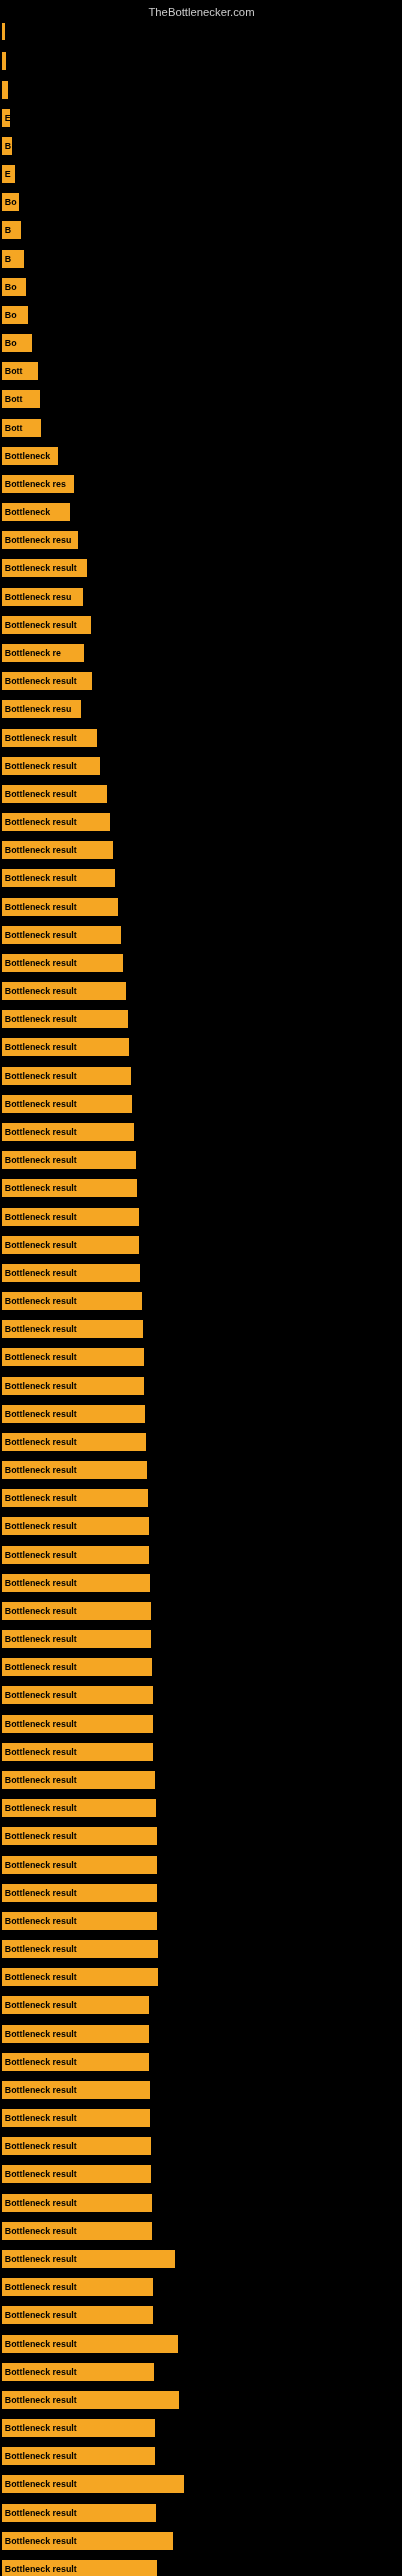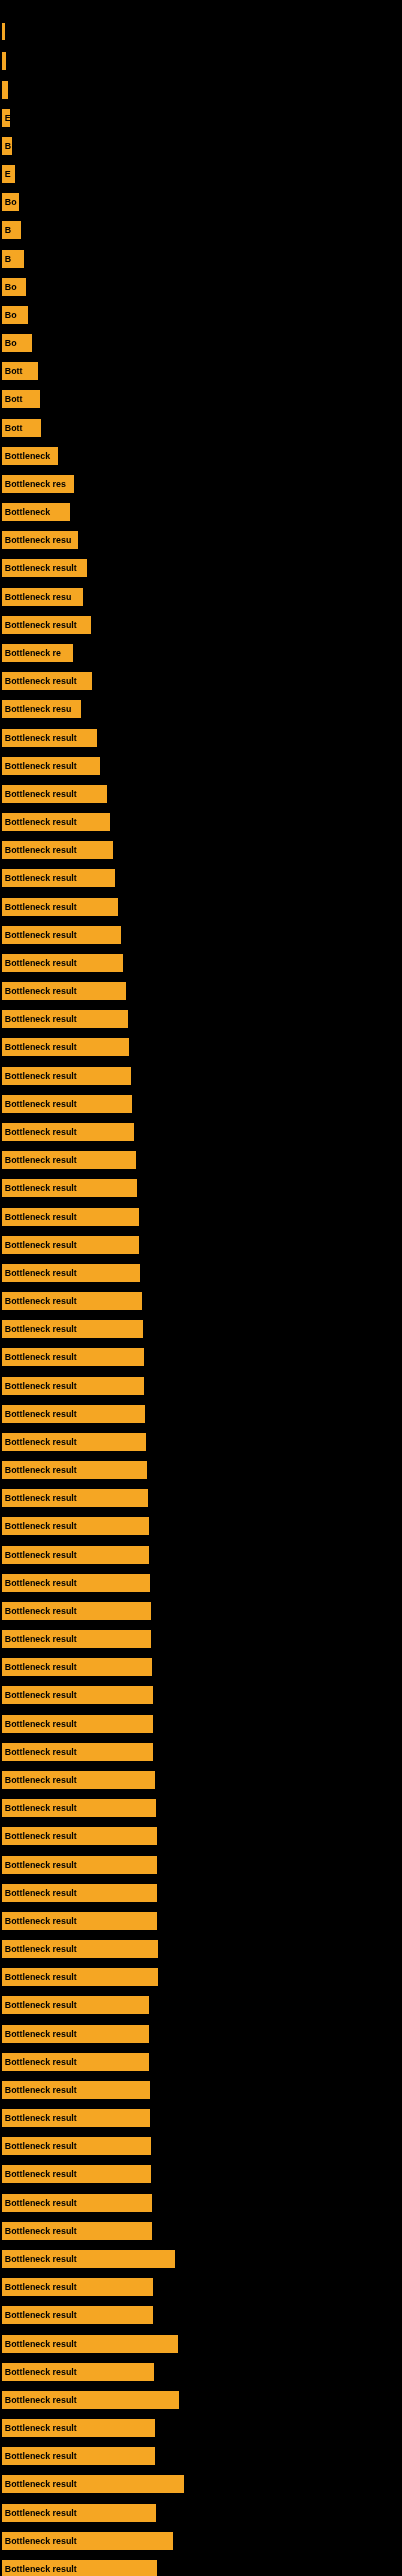--- a/index.html
+++ b/index.html
@@ -45,20 +45,21 @@
     .bar-label {
       color: #000;
       font-size: 8.9px;
       font-weight: bold;
     }
   </style>
 </head>
 <body>
 
 <div class="chart-container">
+  <div class="site-title">TheBottlenecker.com</div>
 <div class="bar-row" style="top: 22.5px; left: 1.6px;">
       <div class="bar" style="width: 3.2px;"></div>
     </div>
     <div class="bar-row" style="top: 52px; left: 1.6px;">
       <div class="bar" style="width: 4px;"></div>
     </div>
     <div class="bar-row" style="top: 81px; left: 1.6px;">
       <div class="bar" style="width: 6.4px;"></div>
     </div>
     <div class="bar-row" style="top: 109px; left: 1.6px;">
@@ -150,21 +151,21 @@
       <div class="bar" style="width: 81px;">
         <span class="bar-label">Bottleneck resu</span>
       </div>
     </div>
     <div class="bar-row" style="top: 616px; left: 1.6px;">
       <div class="bar" style="width: 89px;">
         <span class="bar-label">Bottleneck result</span>
       </div>
     </div>
     <div class="bar-row" style="top: 644px; left: 1.6px;">
-      <div class="bar" style="width: 71px;">
+      <div class="bar" style="width: 82px;">
         <span class="bar-label">Bottleneck re</span>
       </div>
     </div>
     <div class="bar-row" style="top: 672px; left: 1.6px;">
       <div class="bar" style="width: 90px;">
         <span class="bar-label">Bottleneck result</span>
       </div>
     </div>
     <div class="bar-row" style="top: 700px; left: 1.6px;">
       <div class="bar" style="width: 79px;">

